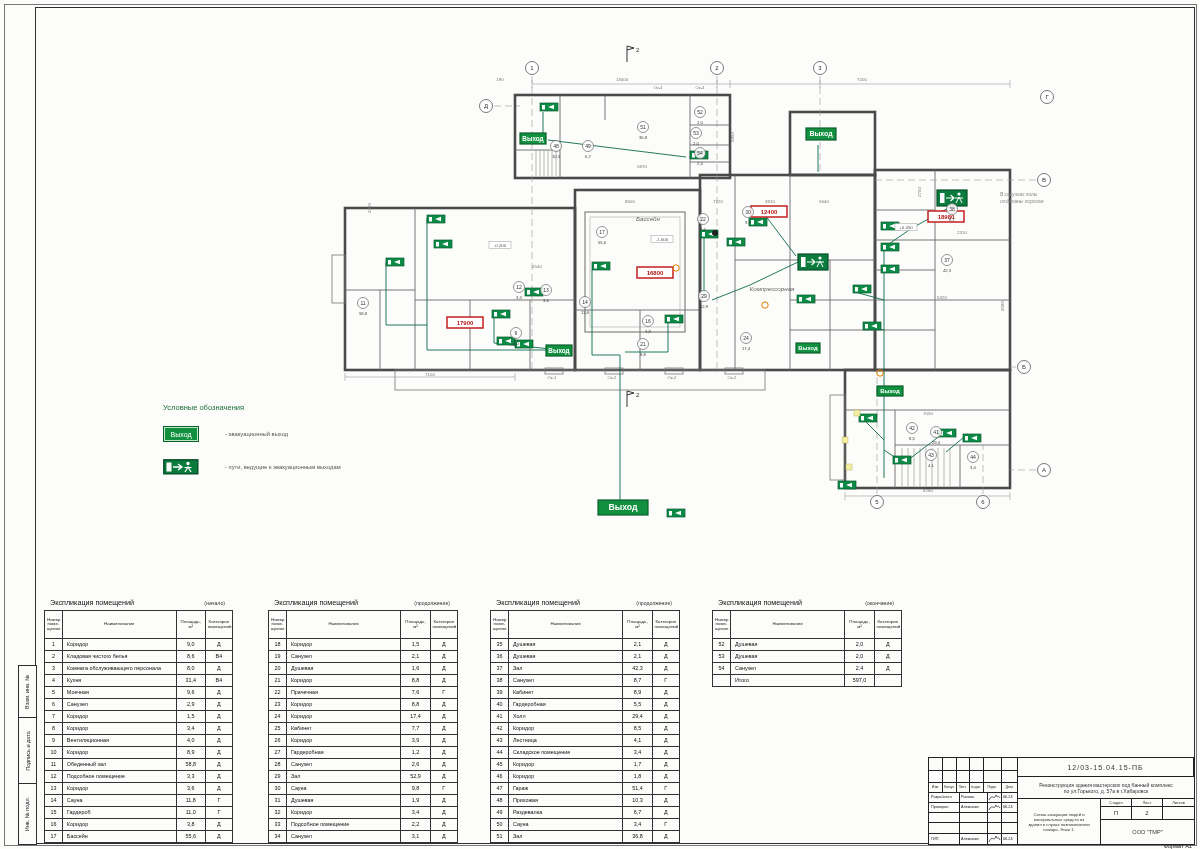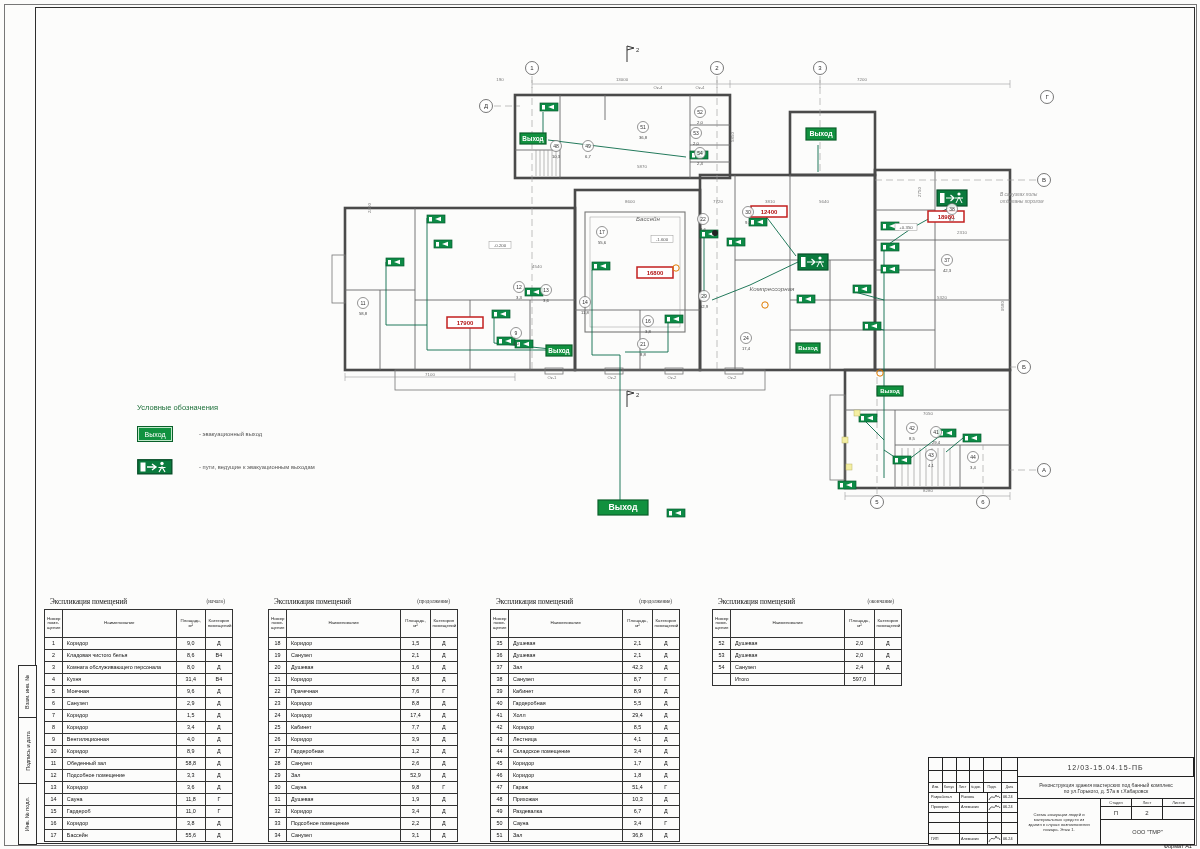--- a/index.html
+++ b/index.html
@@ -4,32 +4,32 @@
 <style>
   html,body{margin:0;padding:0;background:#e8e8e8;}
   #sheet{position:relative;width:1200px;height:849px;background:#fcfcfb;overflow:hidden;
          font-family:"Liberation Sans",sans-serif;color:#333;}
   .outerframe{position:absolute;left:4px;top:4px;width:1191px;height:840px;border:0.8px solid #777;}
   .mainframe{position:absolute;left:35px;top:7px;width:1158px;height:835px;border:1.4px solid #2e2e2e;}
   
   .vbox{position:absolute;left:18px;width:17px;border:1px solid #2e2e2e;display:flex;align-items:center;justify-content:center;background:#fcfcfb;}
   .vbox span{transform:rotate(-90deg);white-space:nowrap;font-size:5.5px;color:#222;}
   
-  #legend{position:absolute;left:137px;top:403px;width:330px;}
+  #legend{position:absolute;left:163px;top:403px;width:330px;}
   .legend-title{font-size:7.5px;color:#1b6e38;margin-bottom:14px;}
   .legend-row{display:flex;align-items:center;margin-bottom:17px;}
   .legend-sym{width:62px;flex:0 0 62px;display:flex;justify-content:flex-start;}
   .legend-label{font-size:5.8px;color:#555;}
   .exit-box{width:34px;height:14px;background:#11913f;border:1.6px solid #0a5f2a;color:#fff;
             font-size:7px;display:flex;align-items:center;justify-content:center;box-shadow:0 0 0 1px #bfe8c9 inset;}
   .dist-box{width:50px;height:15px;background:#fff;border:2px solid #c21f1f;color:#b31515;
             font-size:7.5px;display:flex;align-items:center;justify-content:center;font-weight:bold;}
   
   .exptable{position:absolute;top:598px;}
-  .exptable .ttl{display:flex;justify-content:space-between;align-items:flex-start;padding:0 8px 3px 6px;font-family:Liberation Serif, serif;}
+  .exptable .ttl{display:flex;justify-content:space-between;align-items:center;padding:0 8px 3px 6px;}
   .exptable .ttl .t1{font-size:7.2px;color:#111;}
   .exptable .ttl .t2{font-size:5.2px;color:#333;}
   .exptable table{border-collapse:collapse;width:100%;table-layout:fixed;}
   .exptable td,.exptable th{border:0.7px solid #333;font-weight:normal;font-size:5.4px;color:#111;
        padding:0 2px;height:11px;line-height:1.05;overflow:hidden;}
   .exptable thead th{font-size:4.4px;height:27px;text-align:center;color:#222;}
   .exptable td.c{text-align:center;}
   .exptable td.n{text-align:left;padding-left:4px;}
   .exptable{border:0;}
   .exptable table{border:1.2px solid #222;}

